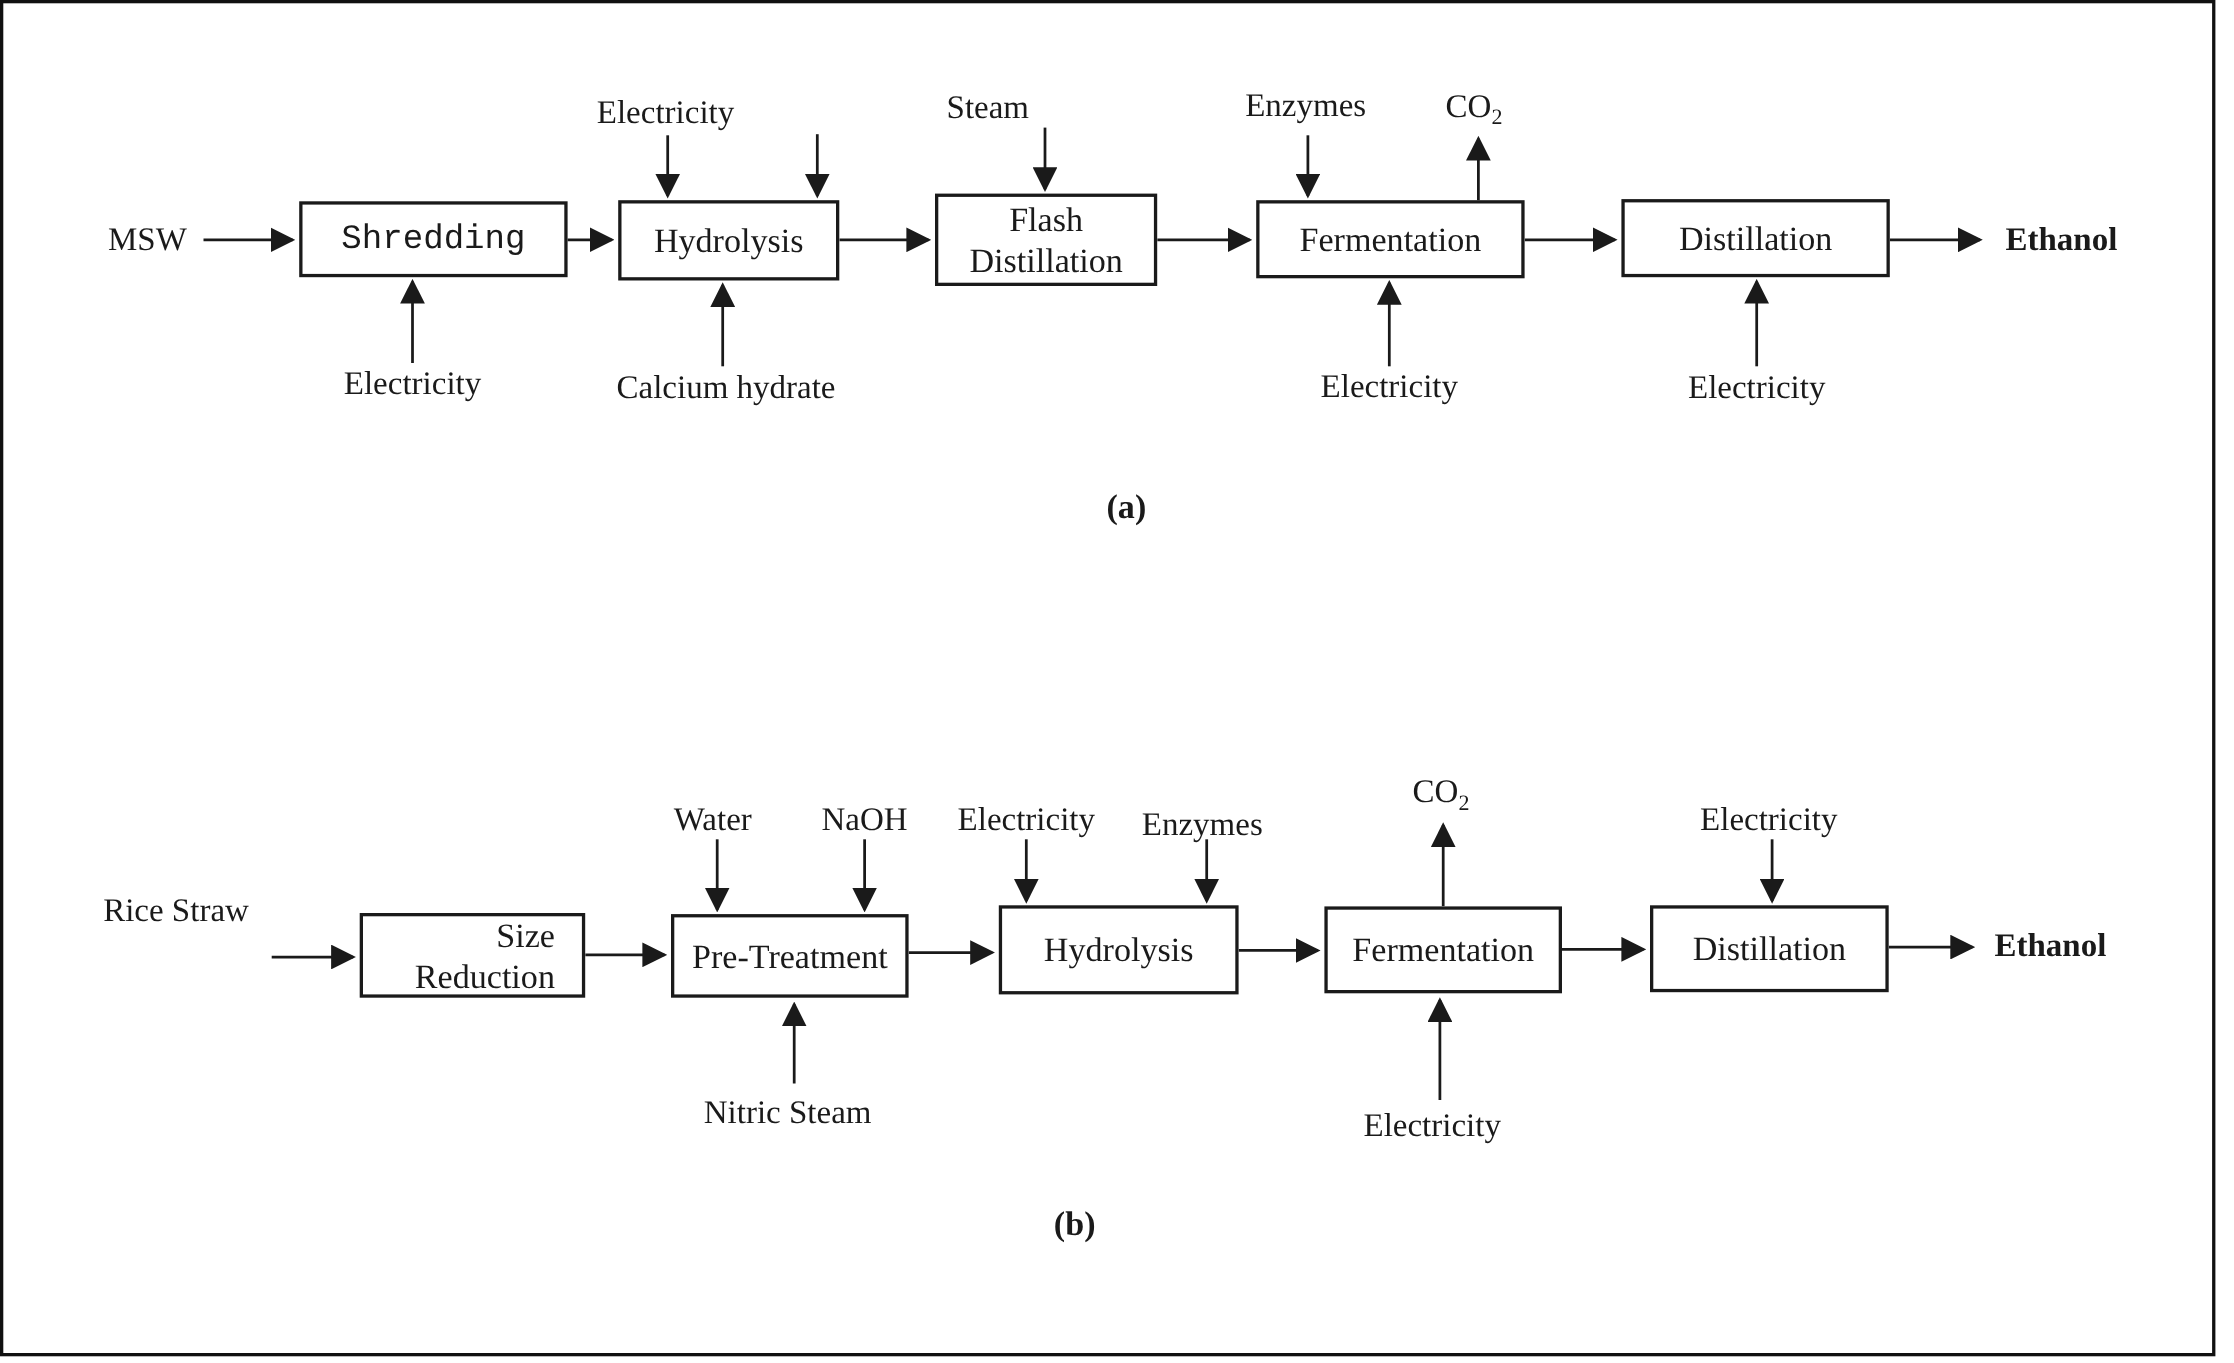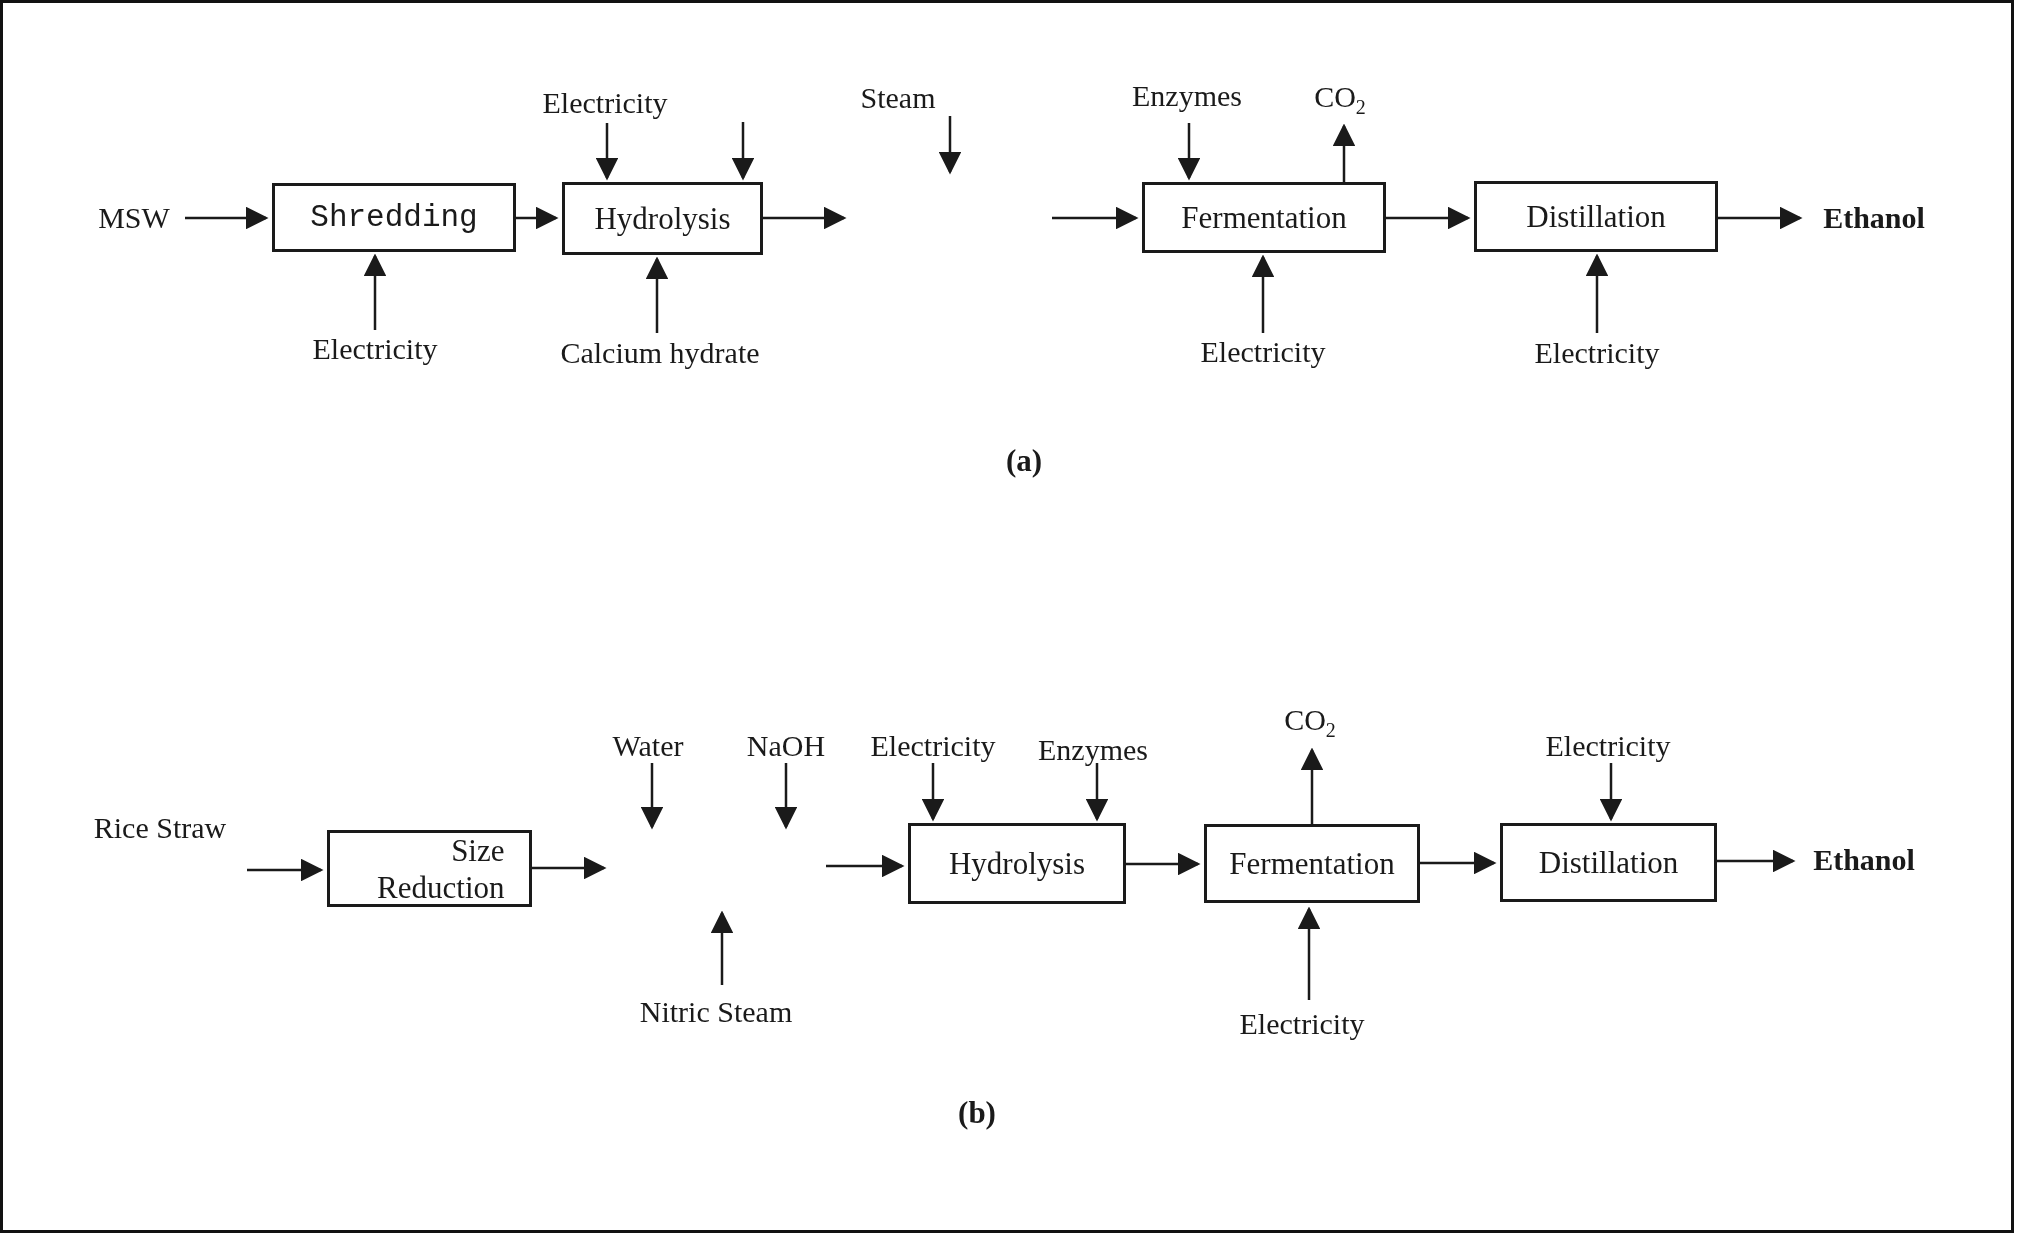--- a/index.html
+++ b/index.html
@@ -88,20 +88,23 @@
   </svg>
 
   <div class="lbl" style="left:134px;top:218px;">MSW</div>
 
   <div class="pbox" style="left:272px;top:183px;width:244px;height:69px;font-family:Liberation Mono, monospace;">
     <span class="inner">Shredding</span>
   </div>
   <div class="pbox" style="left:562px;top:182px;width:201px;height:73px;">
     <span class="inner">Hydrolysis</span>
   </div>
+  <div class="pbox" style="left:850px;top:176px;width:202px;height:84px;">
+    <span class="inner">Flash Distillation</span>
+  </div>
   <div class="pbox" style="left:1142px;top:182px;width:244px;height:71px;">
     <span class="inner">Fermentation</span>
   </div>
   <div class="pbox" style="left:1474px;top:181px;width:244px;height:71px;">
     <span class="inner">Distillation</span>
   </div>
 
   <div class="lbl bold" style="left:1874px;top:218px;">Ethanol</div>
 
   <div class="lbl" style="left:605px;top:103px;">Electricity</div>
@@ -112,20 +115,23 @@
   <div class="lbl" style="left:660px;top:353px;">Calcium hydrate</div>
   <div class="lbl" style="left:1263px;top:352px;">Electricity</div>
   <div class="lbl" style="left:1597px;top:353px;">Electricity</div>
 
   <div class="lbl bold" style="left:1024px;top:461px;font-size:31px;">(a)</div>
 
   <div class="lbl" style="left:160px;top:828px;">Rice Straw</div>
 
   <div class="pbox" style="left:327px;top:830px;width:205px;height:77px;text-align:right;">
     <span class="inner narrow">Size Reduction</span>
+  </div>
+  <div class="pbox" style="left:610px;top:831px;width:216px;height:76px;">
+    <span class="inner">Pre-Treatment</span>
   </div>
   <div class="pbox" style="left:908px;top:823px;width:218px;height:81px;">
     <span class="inner">Hydrolysis</span>
   </div>
   <div class="pbox" style="left:1204px;top:824px;width:216px;height:79px;">
     <span class="inner">Fermentation</span>
   </div>
   <div class="pbox" style="left:1500px;top:823px;width:217px;height:79px;">
     <span class="inner">Distillation</span>
   </div>

